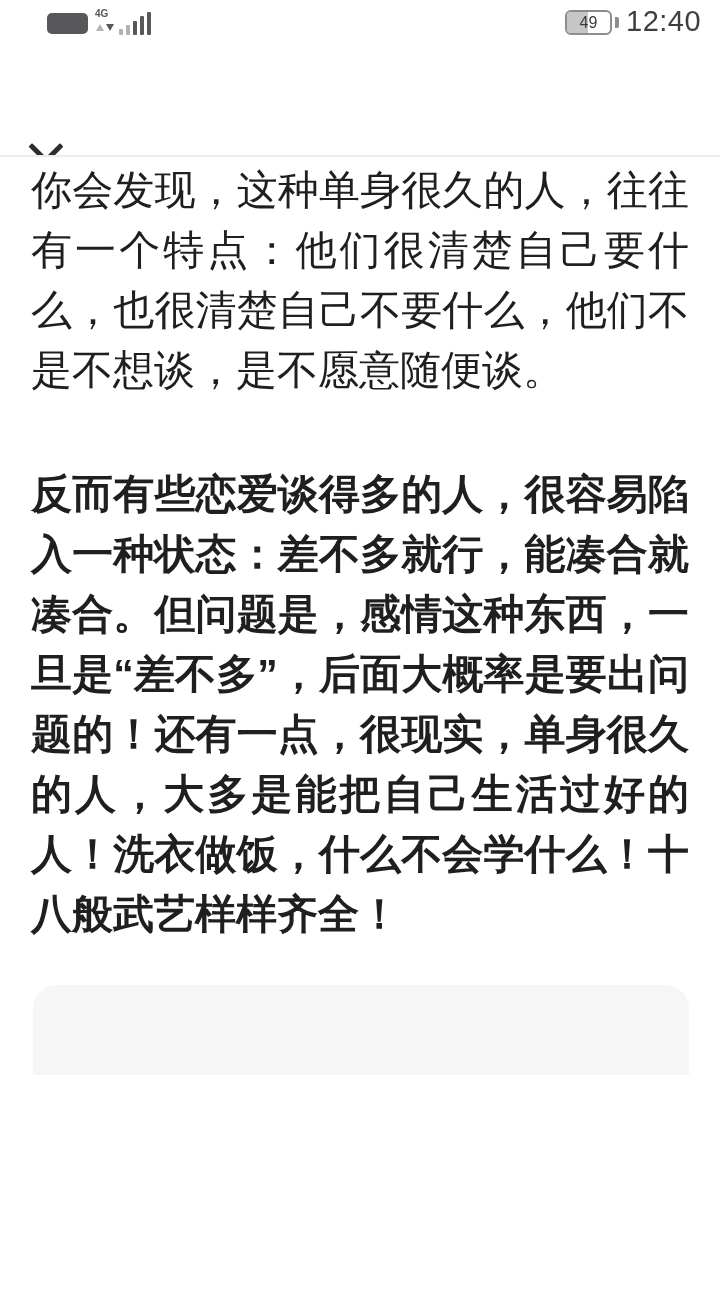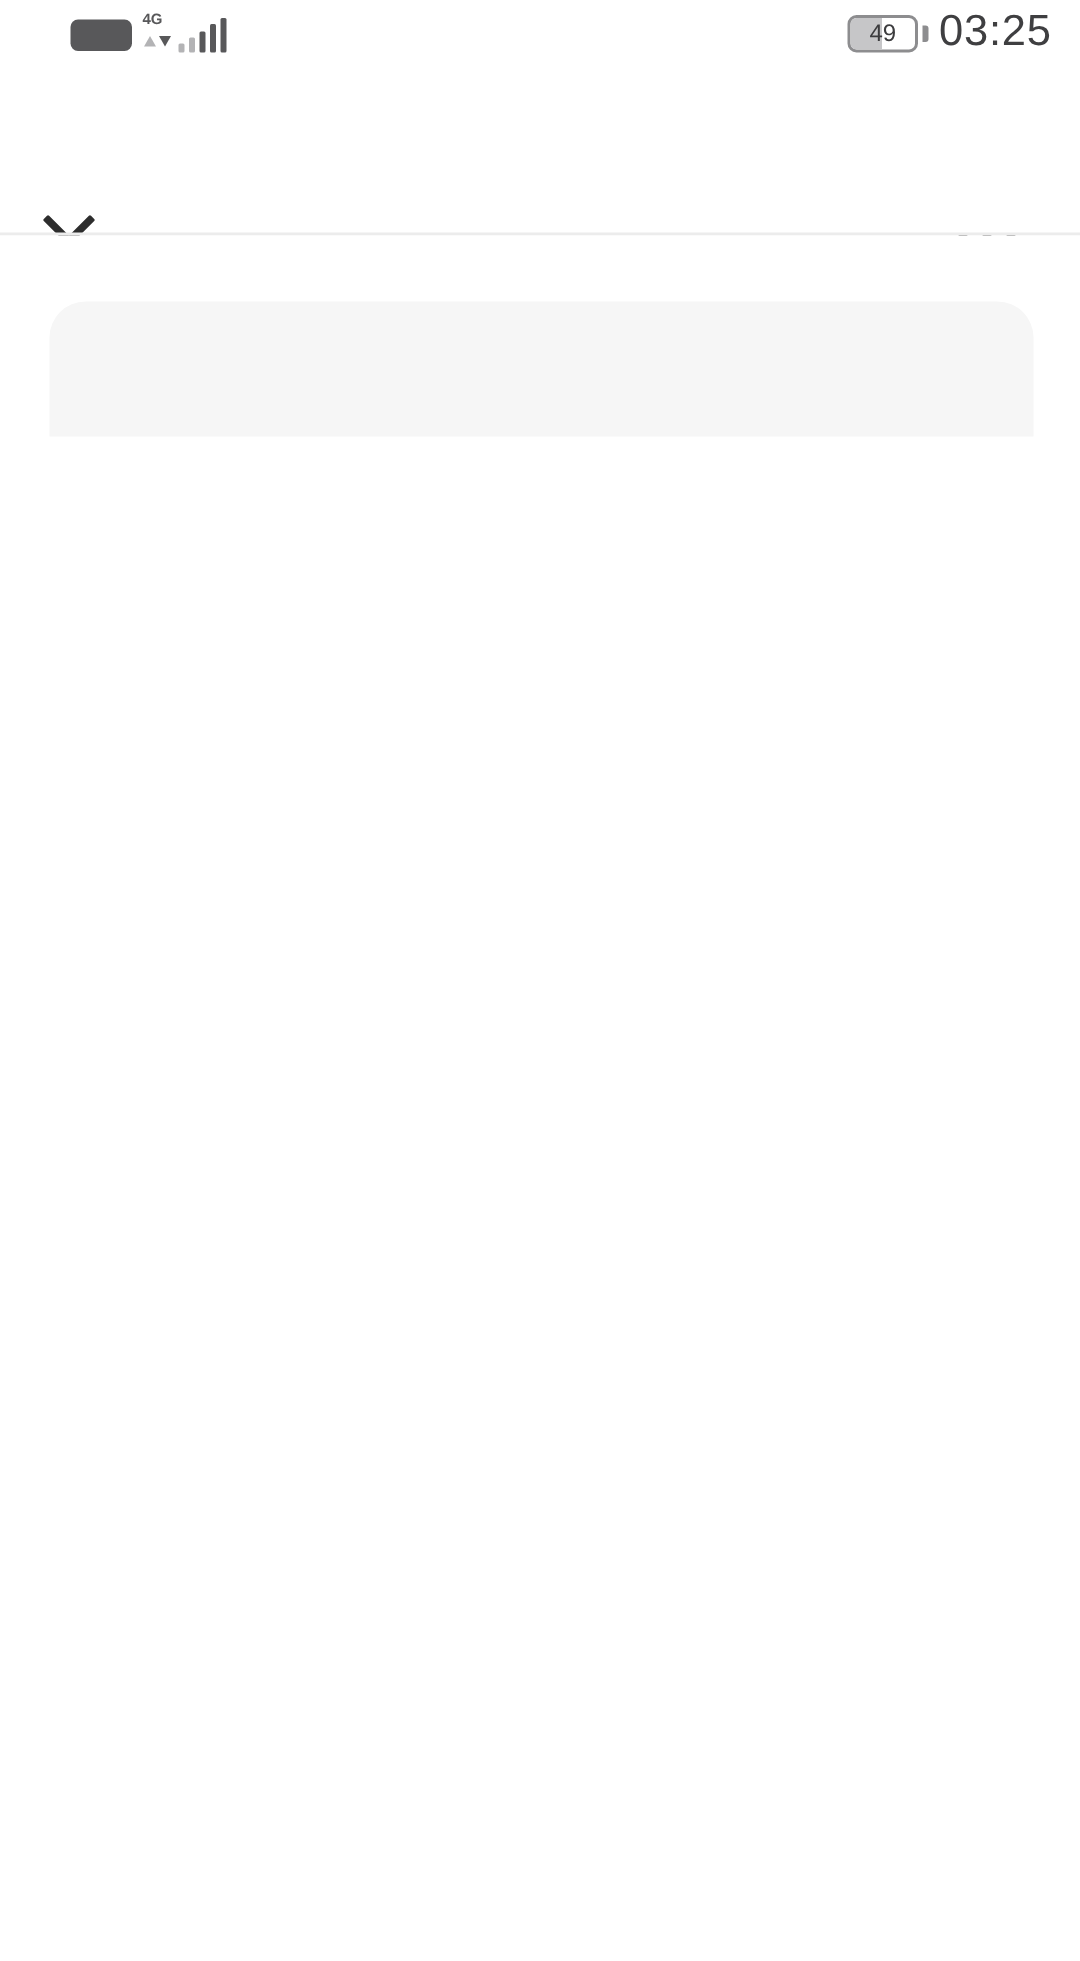--- a/index.html
+++ b/index.html
@@ -100,34 +100,36 @@
         <span class="bar b5"></span>
       </div>
     </div>
 
     <div class="battery">
       <div class="battery-fill"></div>
       <div class="battery-num">49</div>
     </div>
     <div class="battery-nub"></div>
 
-    <div class="clock">03:25</div>
+    <div class="clock">12:40</div>
   </div>
 
   <div class="toolbar">
     <div class="close-btn">
       <span class="close-bar a"></span>
       <span class="close-bar b"></span>
     </div>
     <div class="more-btn">
       <span class="dot"></span>
       <span class="dot"></span>
       <span class="dot"></span>
     </div>
   </div>
 
   <div class="divider"></div>
 
   <div class="article">
+    <p>你会发现，这种单身很久的人，往往有一个特点：他们很清楚自己要什么，也很清楚自己不要什么，他们不是不想谈，是不愿意随便谈。</p>
+    <p class="bold">反而有些恋爱谈得多的人，很容易陷入一种状态：差不多就行，能凑合就凑合。但问题是，感情这种东西，一旦是“差不多”，后面大概率是要出问题的！还有一点，很现实，单身很久的人，大多是能把自己生活过好的人！洗衣做饭，什么不会学什么！十八般武艺样样齐全！</p>
     <div class="peek-card"></div>
   </div>
 
 </div>
 
 </body></html>

